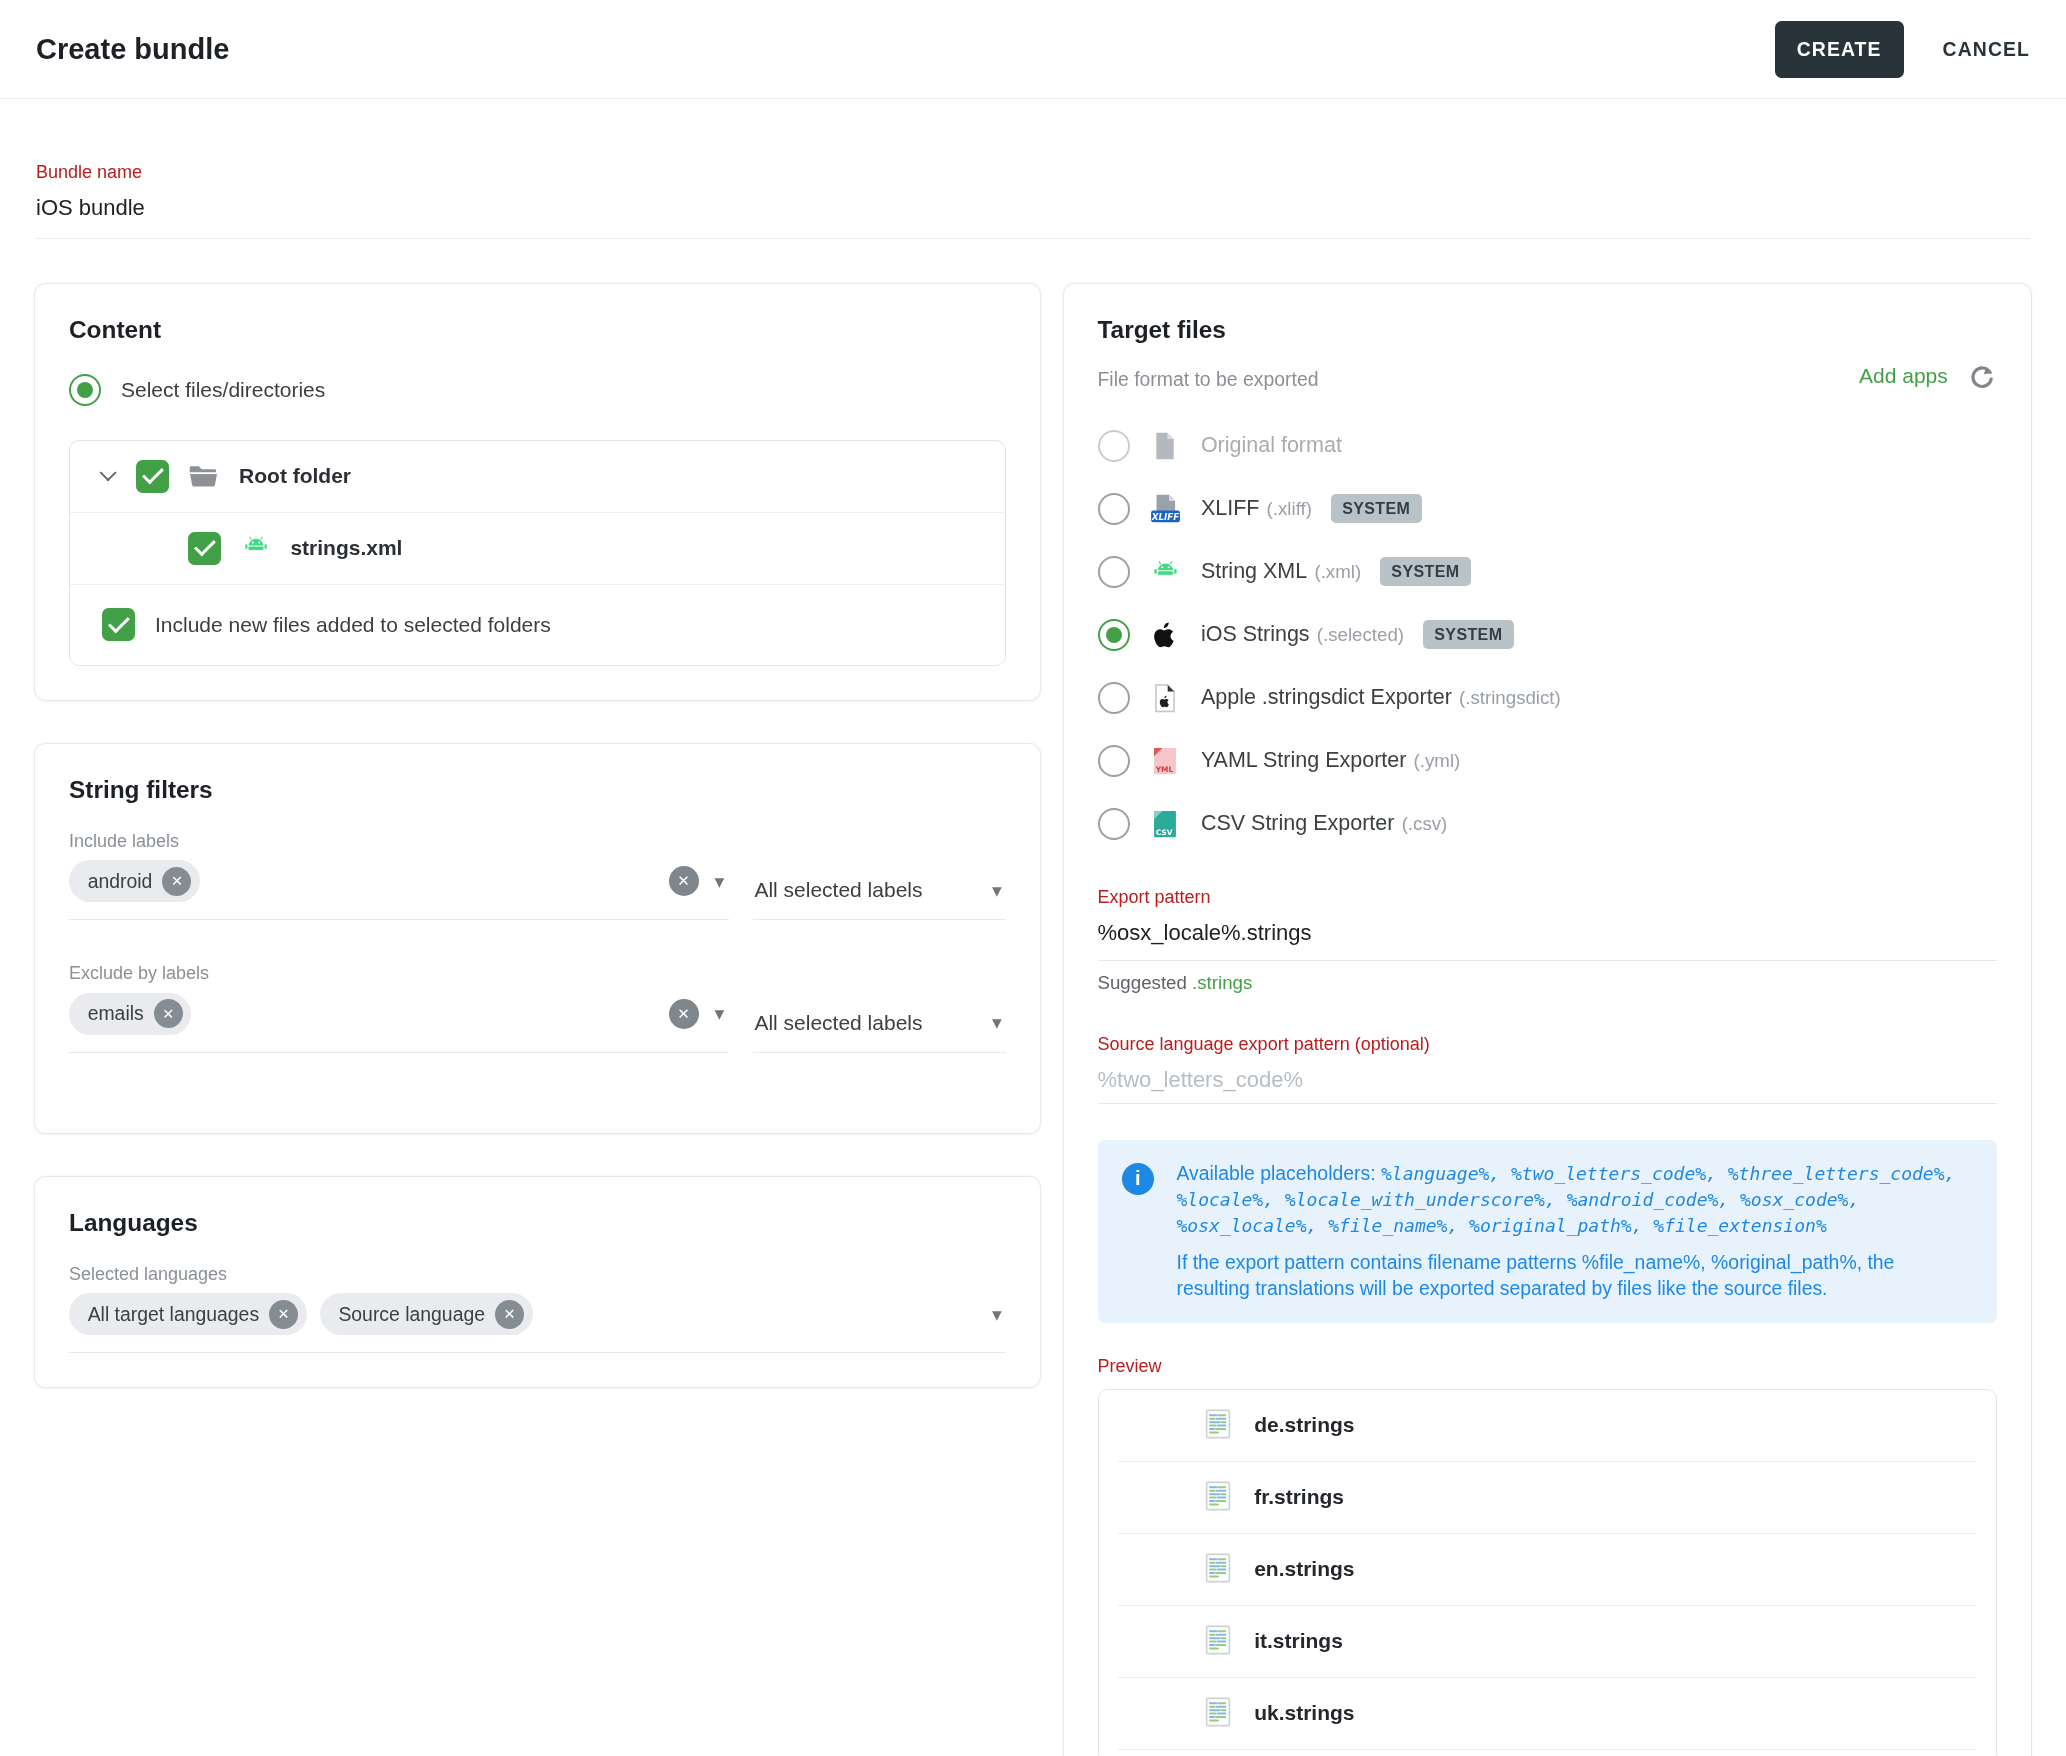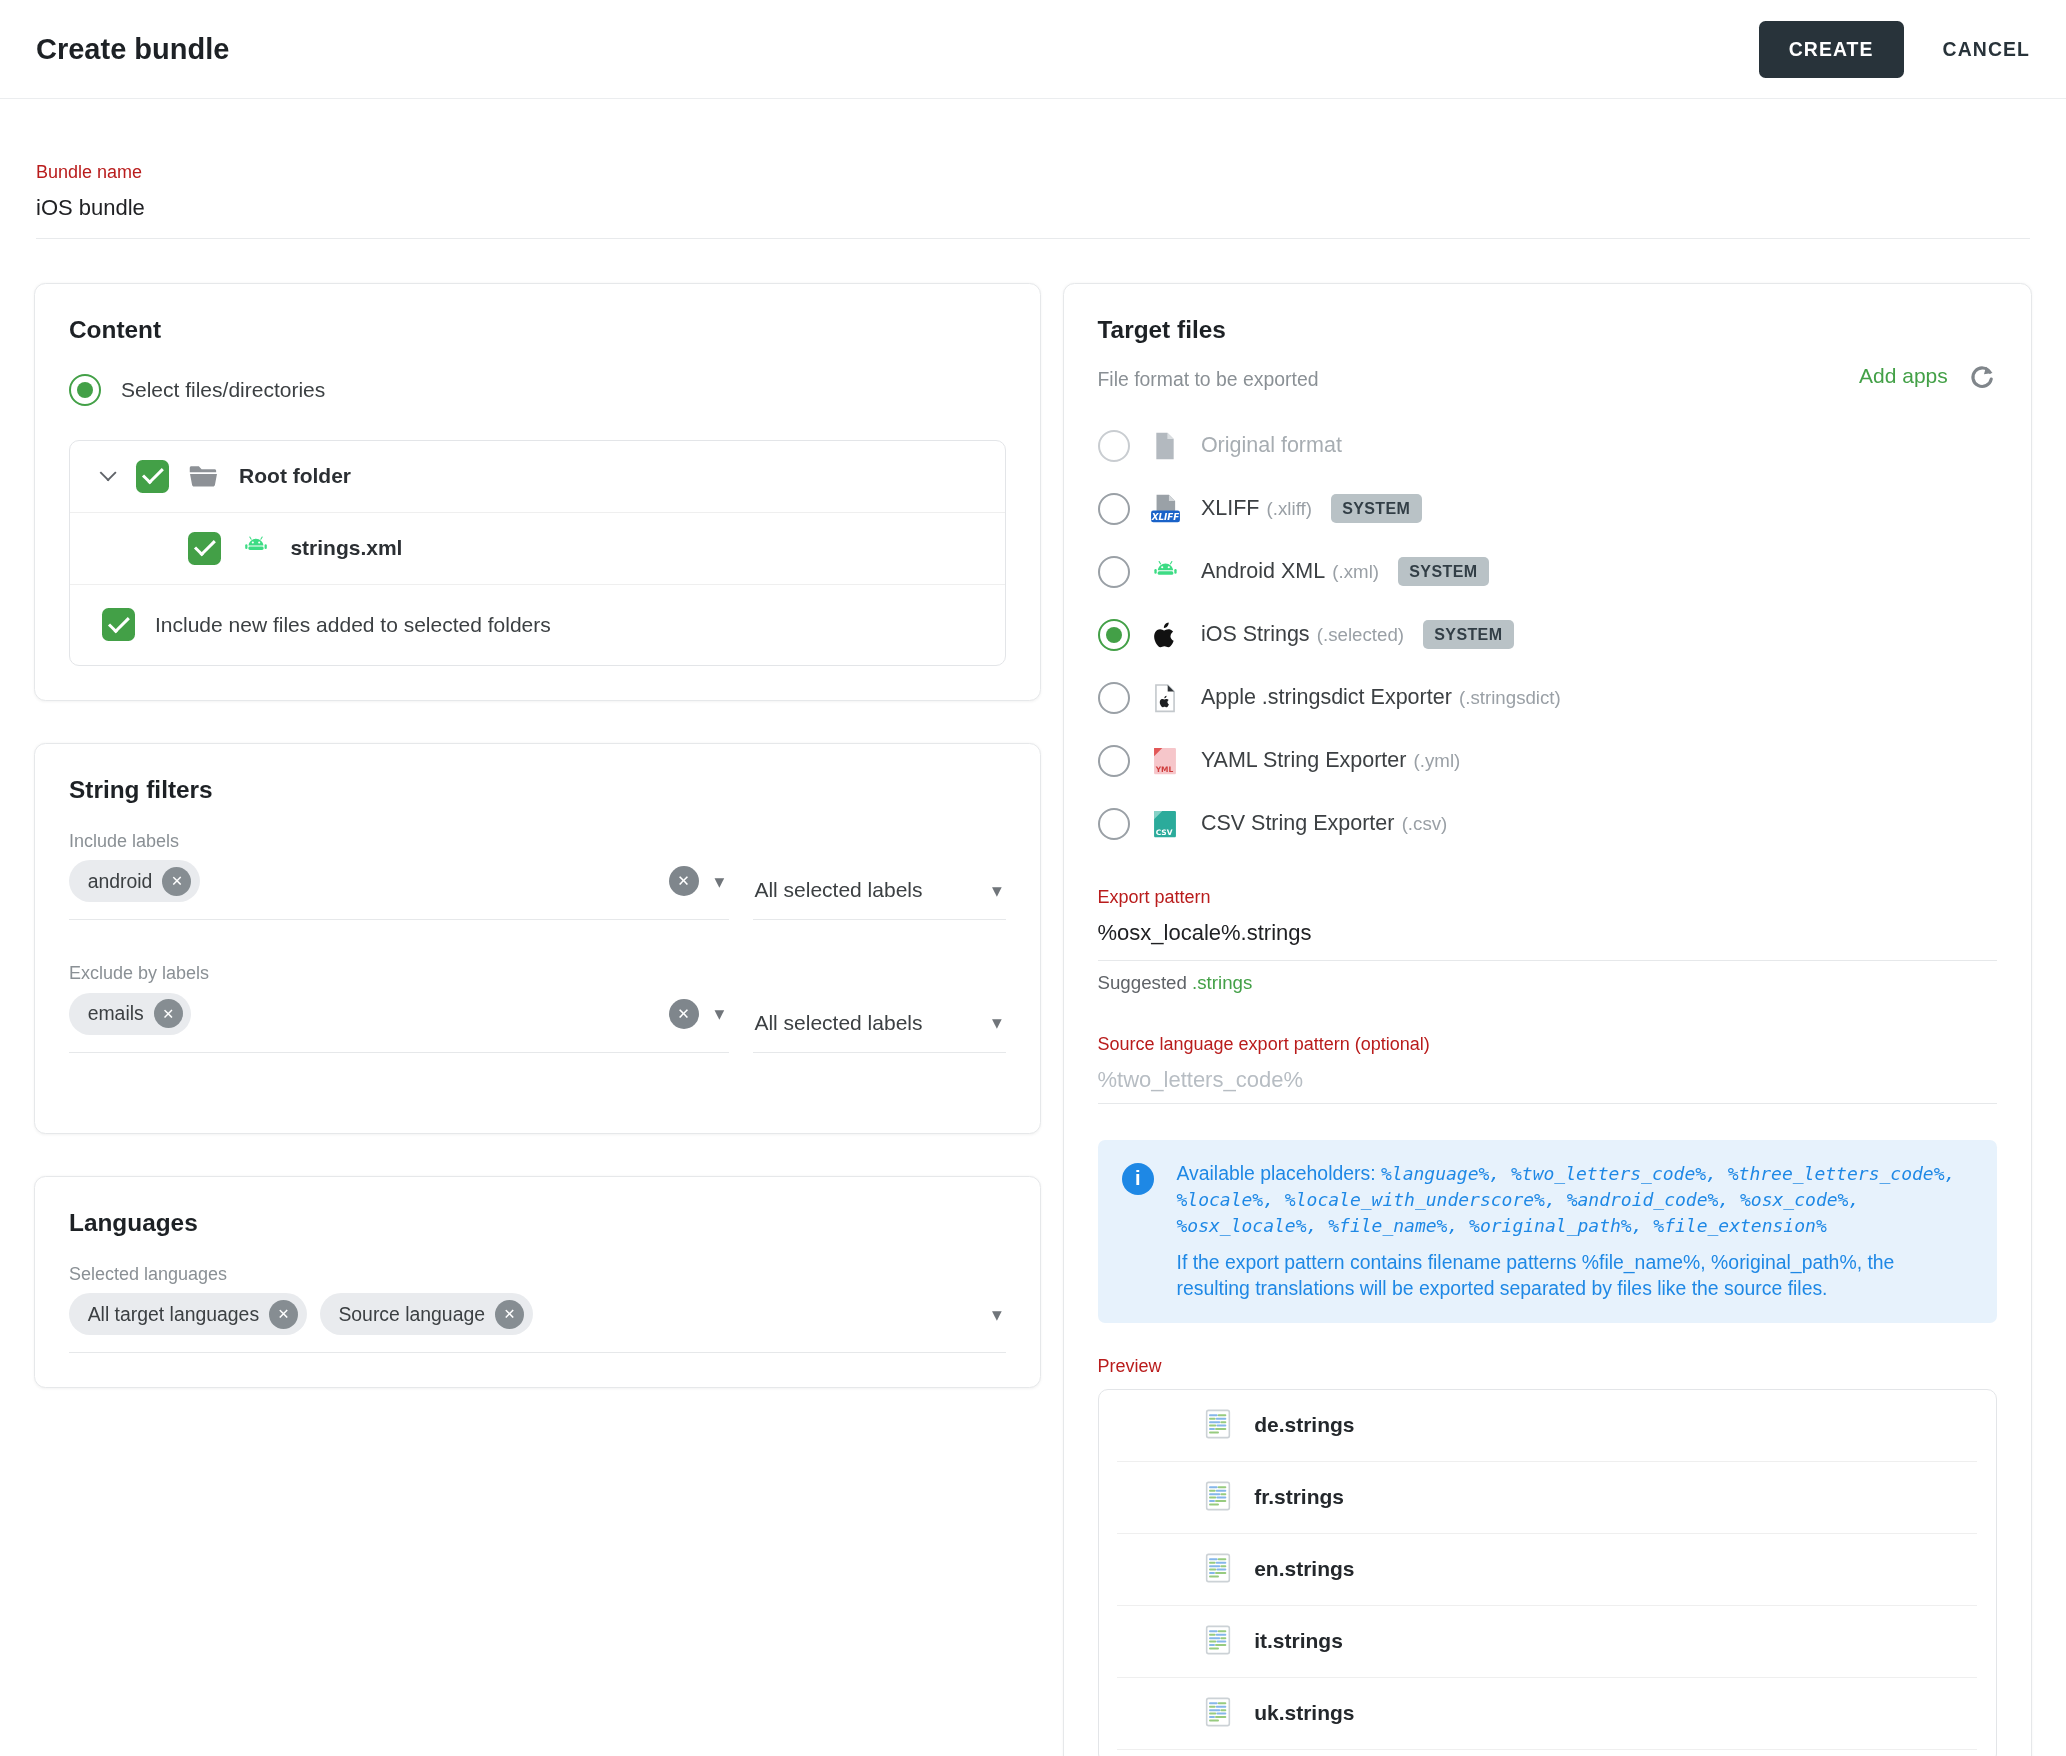--- a/index.html
+++ b/index.html
@@ -2,21 +2,21 @@
 <html style="font-size:11.5px"><head>
 <meta charset="utf-8">
 <style>
   * { margin:0; padding:0; box-sizing:border-box; }
   html,body { width:2066px; height:1756px; background:#fff; font-family:"Liberation Sans",sans-serif; color:#3c4043; }
 
   
   .topbar { height:99px; display:flex; align-items:center; justify-content:space-between; padding:0 36px; border-bottom:1.4px solid #ebedef; background:#fff; }
   .page-title { font-size:29px; font-weight:700; color:#1d2125; }
   .topbar-actions { display:flex; align-items:center; }
-  .btn-create { background:#28333a; color:#fff; border:none; border-radius:6.5px; padding:17px 30px; font-size:19.4px; font-weight:700; letter-spacing:1.1px; font-family:inherit; cursor:pointer; }
+  .btn-create { background:#28333a; color:#fff; border:none; border-radius:6.5px; padding:17px 22px; font-size:19.4px; font-weight:700; letter-spacing:1.1px; font-family:inherit; cursor:pointer; }
   .btn-cancel { background:none; border:none; color:#28333a; font-size:19.4px; font-weight:700; letter-spacing:1.1px; margin-left:39px; font-family:inherit; cursor:pointer; }
 
   
   .bundle-field { margin:63px 36px 0; border-bottom:1.4px solid #e8eaec; padding-bottom:17px; }
   .field-label { font-size:18px; color:#b91c1c; margin-bottom:11.5px; }
   .field-value { font-size:22px; color:#202124; }
   .field-value.placeholder { color:#b7bdc3; }
 
   
   .columns { display:flex; align-items:flex-start; gap:21.5px; padding:0 34px; margin-top:44px; }
@@ -262,21 +262,21 @@
                 <rect x="6.3" y="11.9" width="11.4" height="2.4" rx="1.1"></rect>
                 <rect x="3.9" y="10.2" width="1.7" height="3.4" rx=".85"></rect>
                 <rect x="18.4" y="10.2" width="1.7" height="3.4" rx=".85"></rect>
                 <path d="M8.2 6.9 7 4.9c-.1-.2 0-.4.2-.5.2-.1.4 0 .5.2l1.2 2z"></path>
                 <path d="M15.8 6.9 17 4.9c.1-.2 0-.4-.2-.5-.2-.1-.4 0-.5.2l-1.2 2z"></path>
               </g>
               <circle cx="9.6" cy="8.9" r=".8" fill="#fff"></circle>
               <circle cx="14.4" cy="8.9" r=".8" fill="#fff"></circle>
             </svg>
           </span>
-          <span class="fmt-name">Android XML</span>
+          <span class="fmt-name">String XML</span>
           <span class="fmt-ext">(.xml)</span>
           <span class="fmt-badge">SYSTEM</span>
         </div>
 
         <div class="fmt-row">
           <span class="radio checked"></span>
           <span class="fmt-icon">
             <svg width="30" height="30" viewBox="0 0 24 24">
               <path fill="#111" d="M16.37 12.78c.02 2.9 2.55 3.86 2.58 3.87-.02.07-.4 1.38-1.33 2.73-.8 1.17-1.63 2.33-2.94 2.35-1.29.02-1.7-.76-3.17-.76-1.47 0-1.93.74-3.14.78-1.26.05-2.22-1.26-3.03-2.42-1.64-2.38-2.9-6.73-1.2-9.55.84-1.4 2.35-2.29 3.99-2.31 1.24-.02 2.42.84 3.17.84.76 0 2.19-1.04 3.69-.89.63.03 2.39.25 3.52 1.92-.09.06-2.1 1.23-2.08 3.42"></path>
               <path fill="#111" d="M13.95 5.06c.67-.81 1.12-1.93.99-3.06-.96.04-2.13.64-2.82 1.45-.62.71-1.16 1.86-1.01 2.96 1.07.08 2.17-.55 2.84-1.35"></path>

